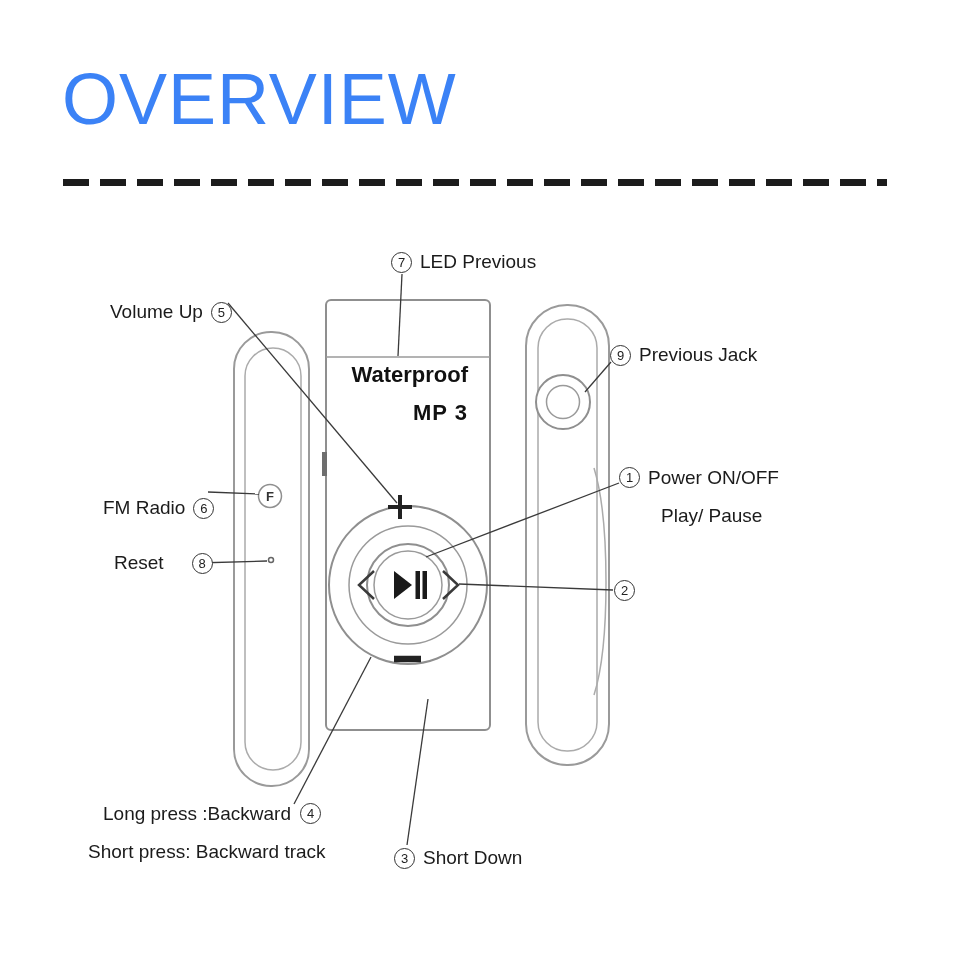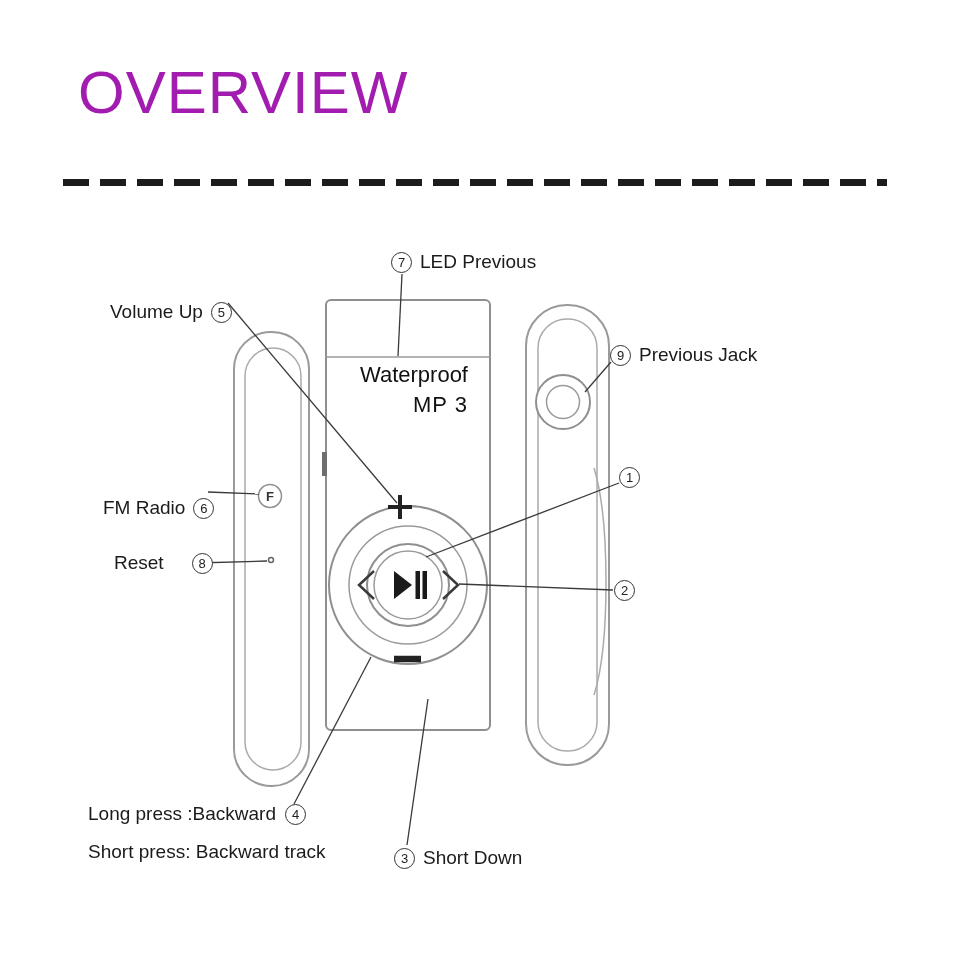--- a/index.html
+++ b/index.html
@@ -1,48 +1,48 @@
 <!DOCTYPE html>
 <html><head>
 <meta charset="utf-8">
 <style>
   html,body { margin:0; padding:0; background:#ffffff; }
   .stage {
     position:relative; width:960px; height:960px; background:#ffffff;
     font-family:"Liberation Sans", sans-serif; color:#1b1b1b; overflow:hidden;
   }
   .title {
-    position:absolute; left:78px; top:58px;
-    font-size:60px; font-weight:400; letter-spacing:1px; color:#a21caf;
+    position:absolute; left:62px; top:58px;
+    font-size:72px; font-weight:400; letter-spacing:1px; color:#3b82f6;
   }
   .divider {
     position:absolute; left:63px; top:179px; width:824px; height:7px;
     background:repeating-linear-gradient(90deg,#1c1c1c 0,#1c1c1c 26px,transparent 26px,transparent 37px);
   }
   svg { position:absolute; left:0; top:0; }
   .callout {
     position:absolute; display:flex; align-items:center; gap:8px;
     font-size:19px; color:#1b1b1b; white-space:nowrap;
   }
   .callout.top-align { align-items:flex-start; }
   .num {
     width:21px; height:21px; border:1.5px solid #333; border-radius:50%;
     display:inline-flex; align-items:center; justify-content:center;
     font-size:13px; color:#222; background:#fff; flex:0 0 auto; box-sizing:border-box;
   }
   .lbl { line-height:22px; }
   .lines .lbl + .lbl { margin-top:16px; }
   .indent { padding-left:13px; }
   .callout-block { position:absolute; font-size:19px; color:#1b1b1b; white-space:nowrap; }
-  .callout-block .row { display:flex; align-items:flex-end; gap:9px; }
+  .callout-block .row { display:flex; align-items:flex-start; gap:9px;margin-left:15px; }
   .device-text {
     position:absolute; left:330px; top:362px; width:138px; text-align:right;
-    font-weight:normal; font-size:22px; color:#111; line-height:26px;
+    font-weight:bold; font-size:22px; color:#111; line-height:26px;
   }
-  .device-text div + div { margin-top:4px; letter-spacing:1px;text-align:right; }
+  .device-text div + div { margin-top:12px; letter-spacing:1px;text-align:right; }
 </style>
 </head>
 <body>
 
 <div class="stage">
 
   <div class="title">OVERVIEW</div>
   <div class="divider"></div>
 
   <svg width="960" height="960" viewBox="0 0 960 960">
@@ -117,20 +117,24 @@
     <span class="num">6</span>
   </div>
 
   <div class="callout" style="left:114px; top:552px; gap:28px;">
     <span class="lbl">Reset</span>
     <span class="num">8</span>
   </div>
 
   <div class="callout top-align" style="left:619px; top:467px;">
     <span class="num">1</span>
+    <div class="lines">
+      <div class="lbl">Power ON/OFF</div>
+      <div class="lbl indent">Play/ Pause</div>
+    </div>
   </div>
 
   <div class="callout top-align" style="left:614px; top:580px;">
     <span class="num">2</span>
   </div>
 
   <div class="callout-block" style="left:88px; top:803px;">
     <div class="row">
       <span class="lbl">Long press :Backward</span>
       <span class="num">4</span>

